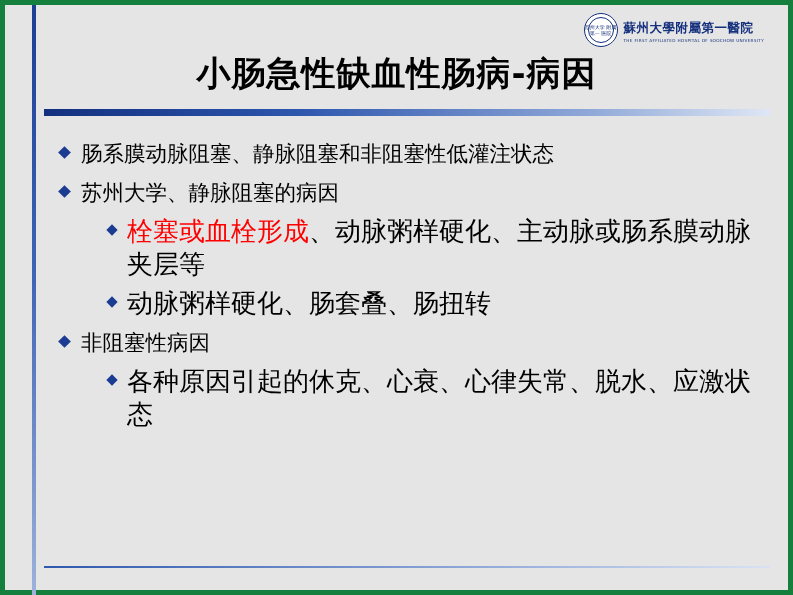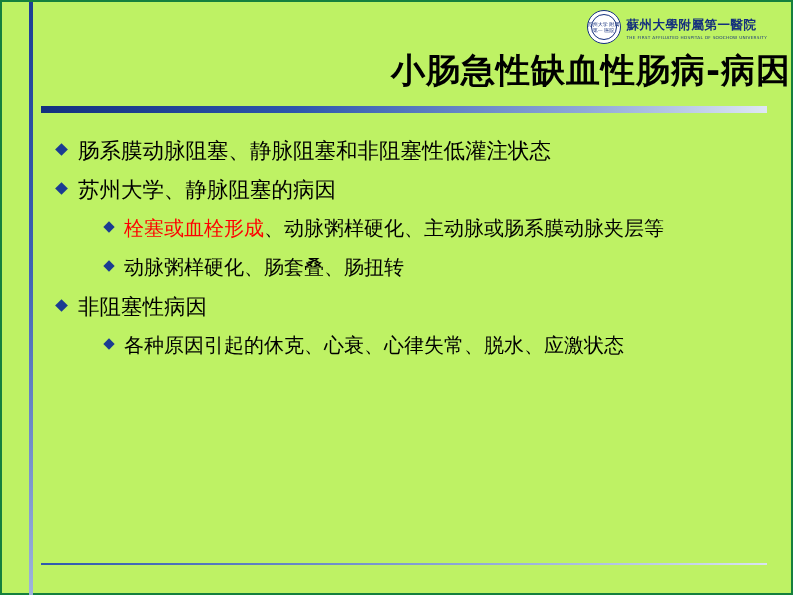--- a/index.html
+++ b/index.html
@@ -11,22 +11,22 @@
     height: 595px;
     background: #ffffff;
     font-family: "Liberation Sans", sans-serif;
     overflow: hidden;
   }
   .slide {
     position: relative;
     width: 793px;
     height: 595px;
     box-sizing: border-box;
-    border: 2px solid #15803d;
-    background: #bef264;
+    border: 5px solid #15803d;
+    background: #e5e5e5;
   }
   
   .left-bar {
     position: absolute;
     left: 27px;
     top: 0;
     width: 4px;
     height: 595px;
     background: linear-gradient(to bottom, #1c3f94 0%, #3f63b5 45%, #9fb4dc 100%);
   }
@@ -85,21 +85,21 @@
     font-family: "DejaVu Sans", sans-serif;
     display: block;
     margin-top: 2px;
   }
   
   .title {
     position: absolute;
     left: 0;
     right: 0;
     top: 46px;
-    text-align: right;
+    text-align: center;
     font-size: 34px;
     font-weight: bold;
     color: #000000;
     letter-spacing: 1px;
     font-family: "DejaVu Sans", "Liberation Sans", sans-serif;
   }
   .title-rule {
     position: absolute;
     left: 39px;
     top: 104px;
@@ -149,21 +149,21 @@
   .lvl2 {
     padding-left: 48px;
   }
   .lvl2 .bullet {
     width: 8px;
     height: 8px;
     margin-top: 11px;
     margin-right: 11px;
   }
   .lvl2 .txt {
-    font-size: 20px;
+    font-size: 26px;
     line-height: 33px;
     color: #000000;
     font-family: "DejaVu Sans", "Liberation Sans", sans-serif;
     max-width: 625px;
   }
   .hl {
     color: #ff0000;
   }
 </style>
 </head>

